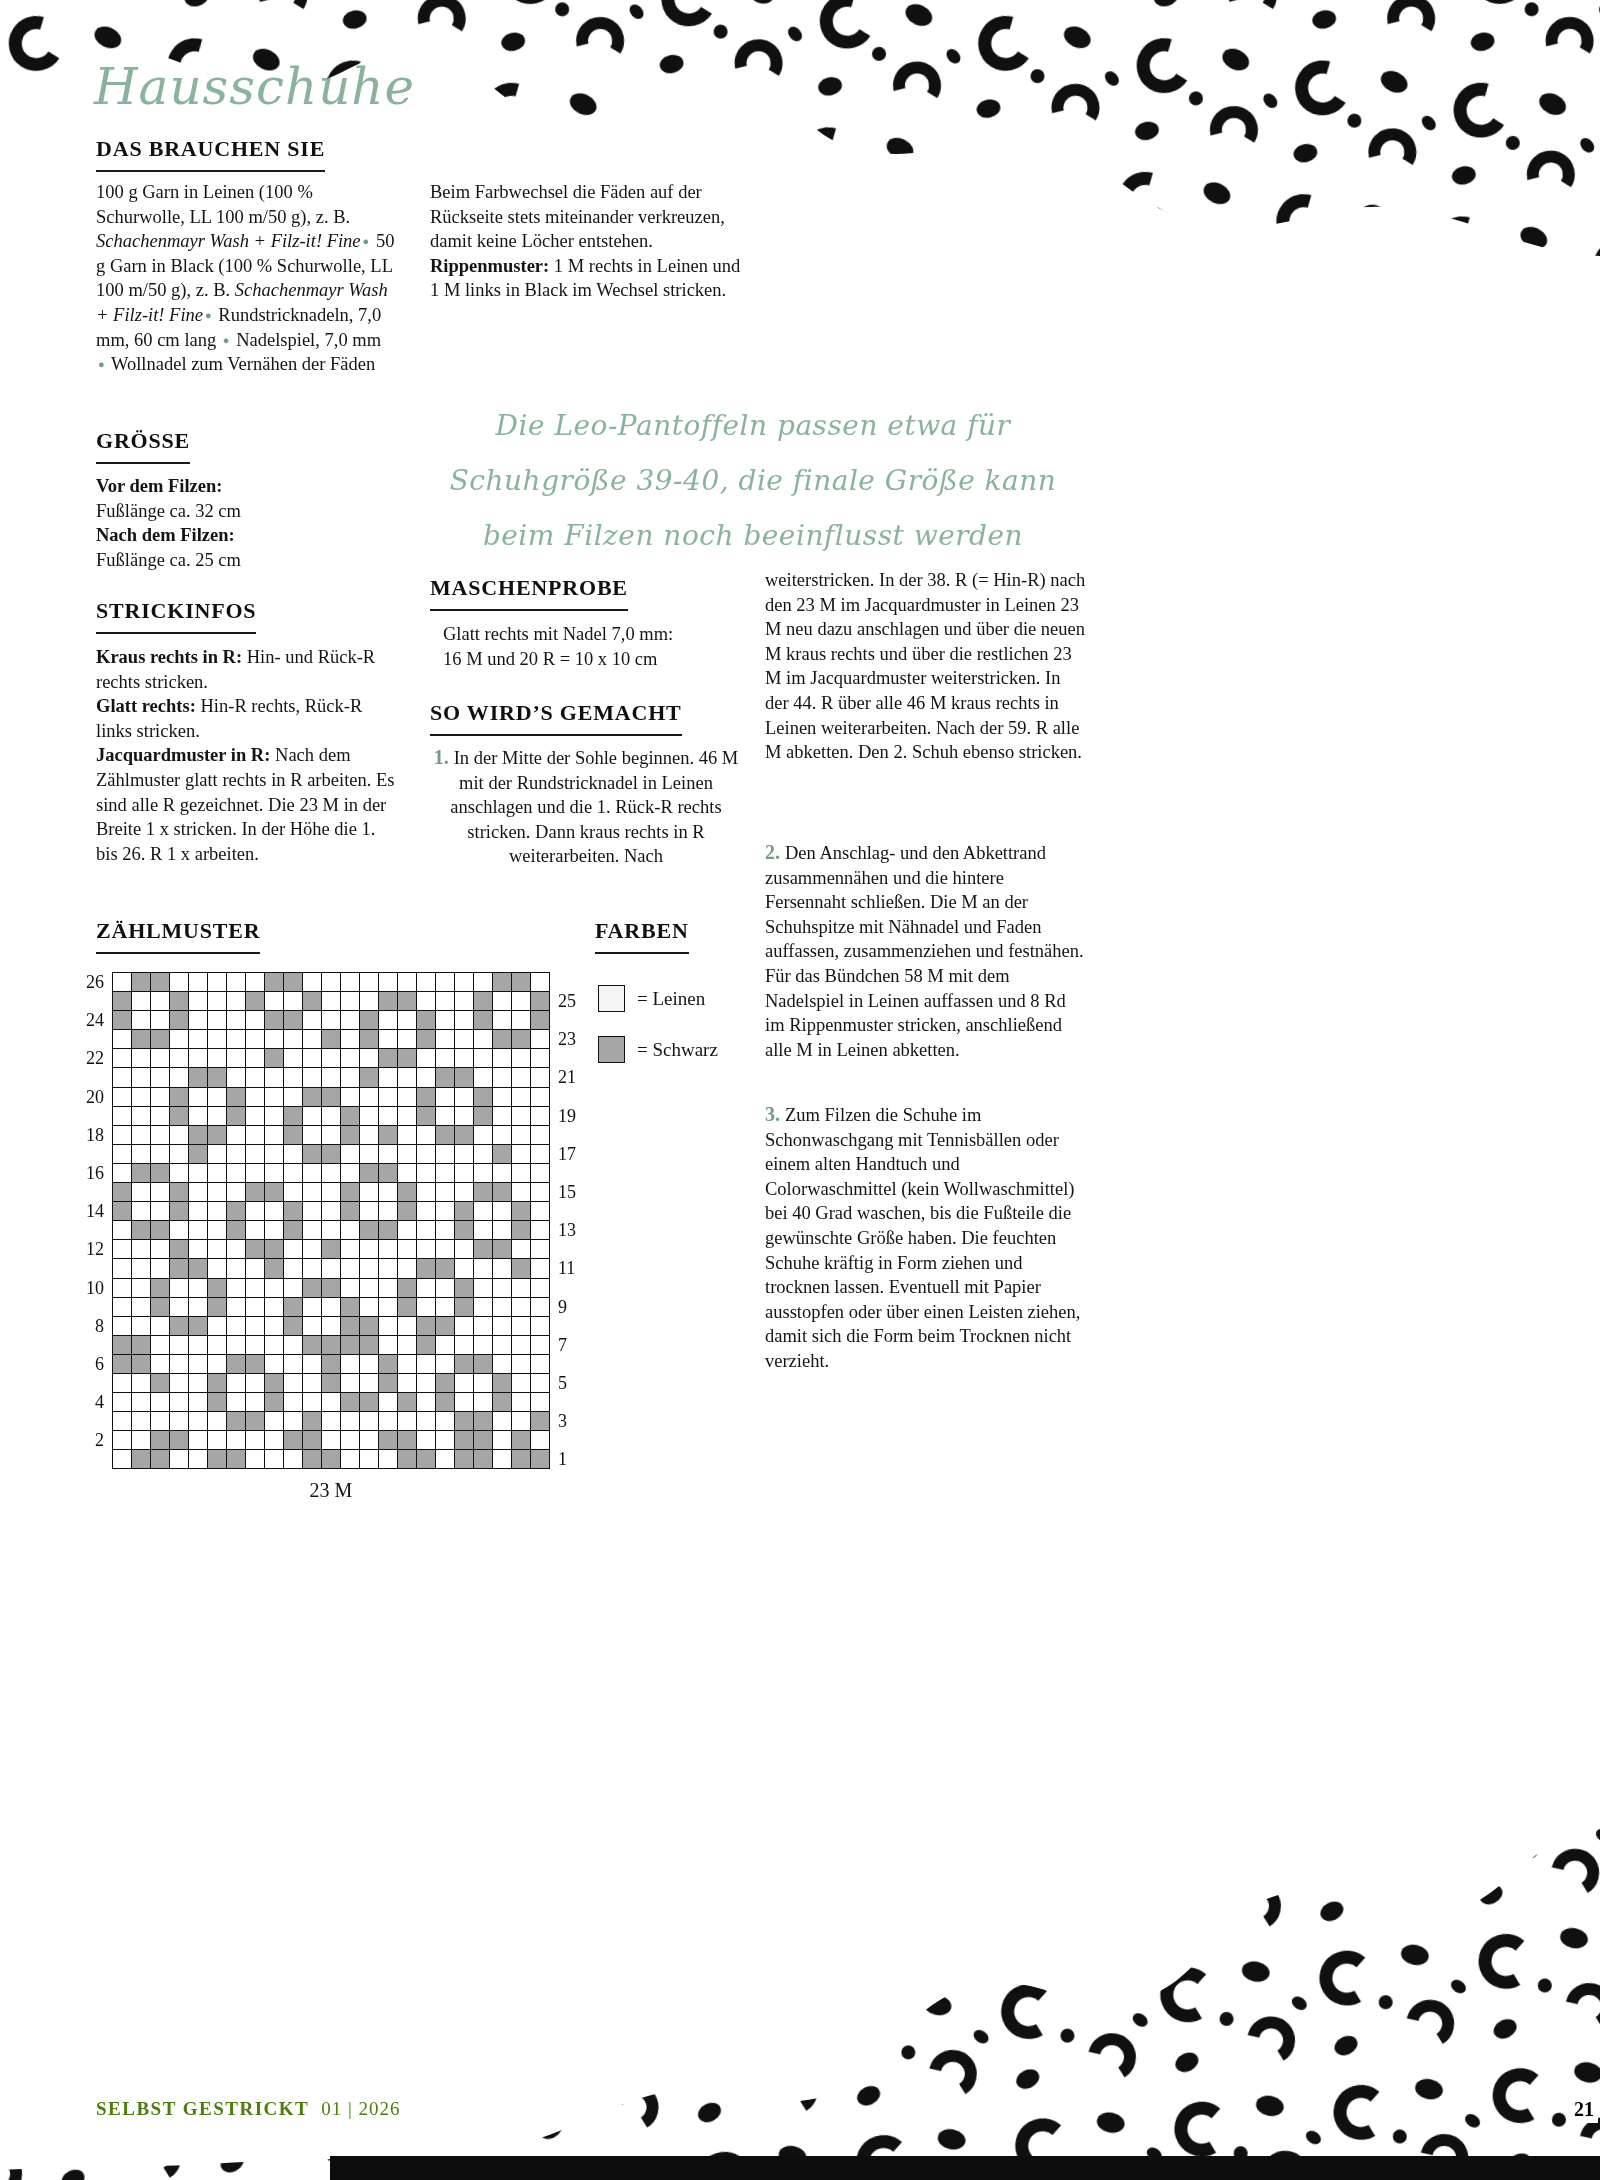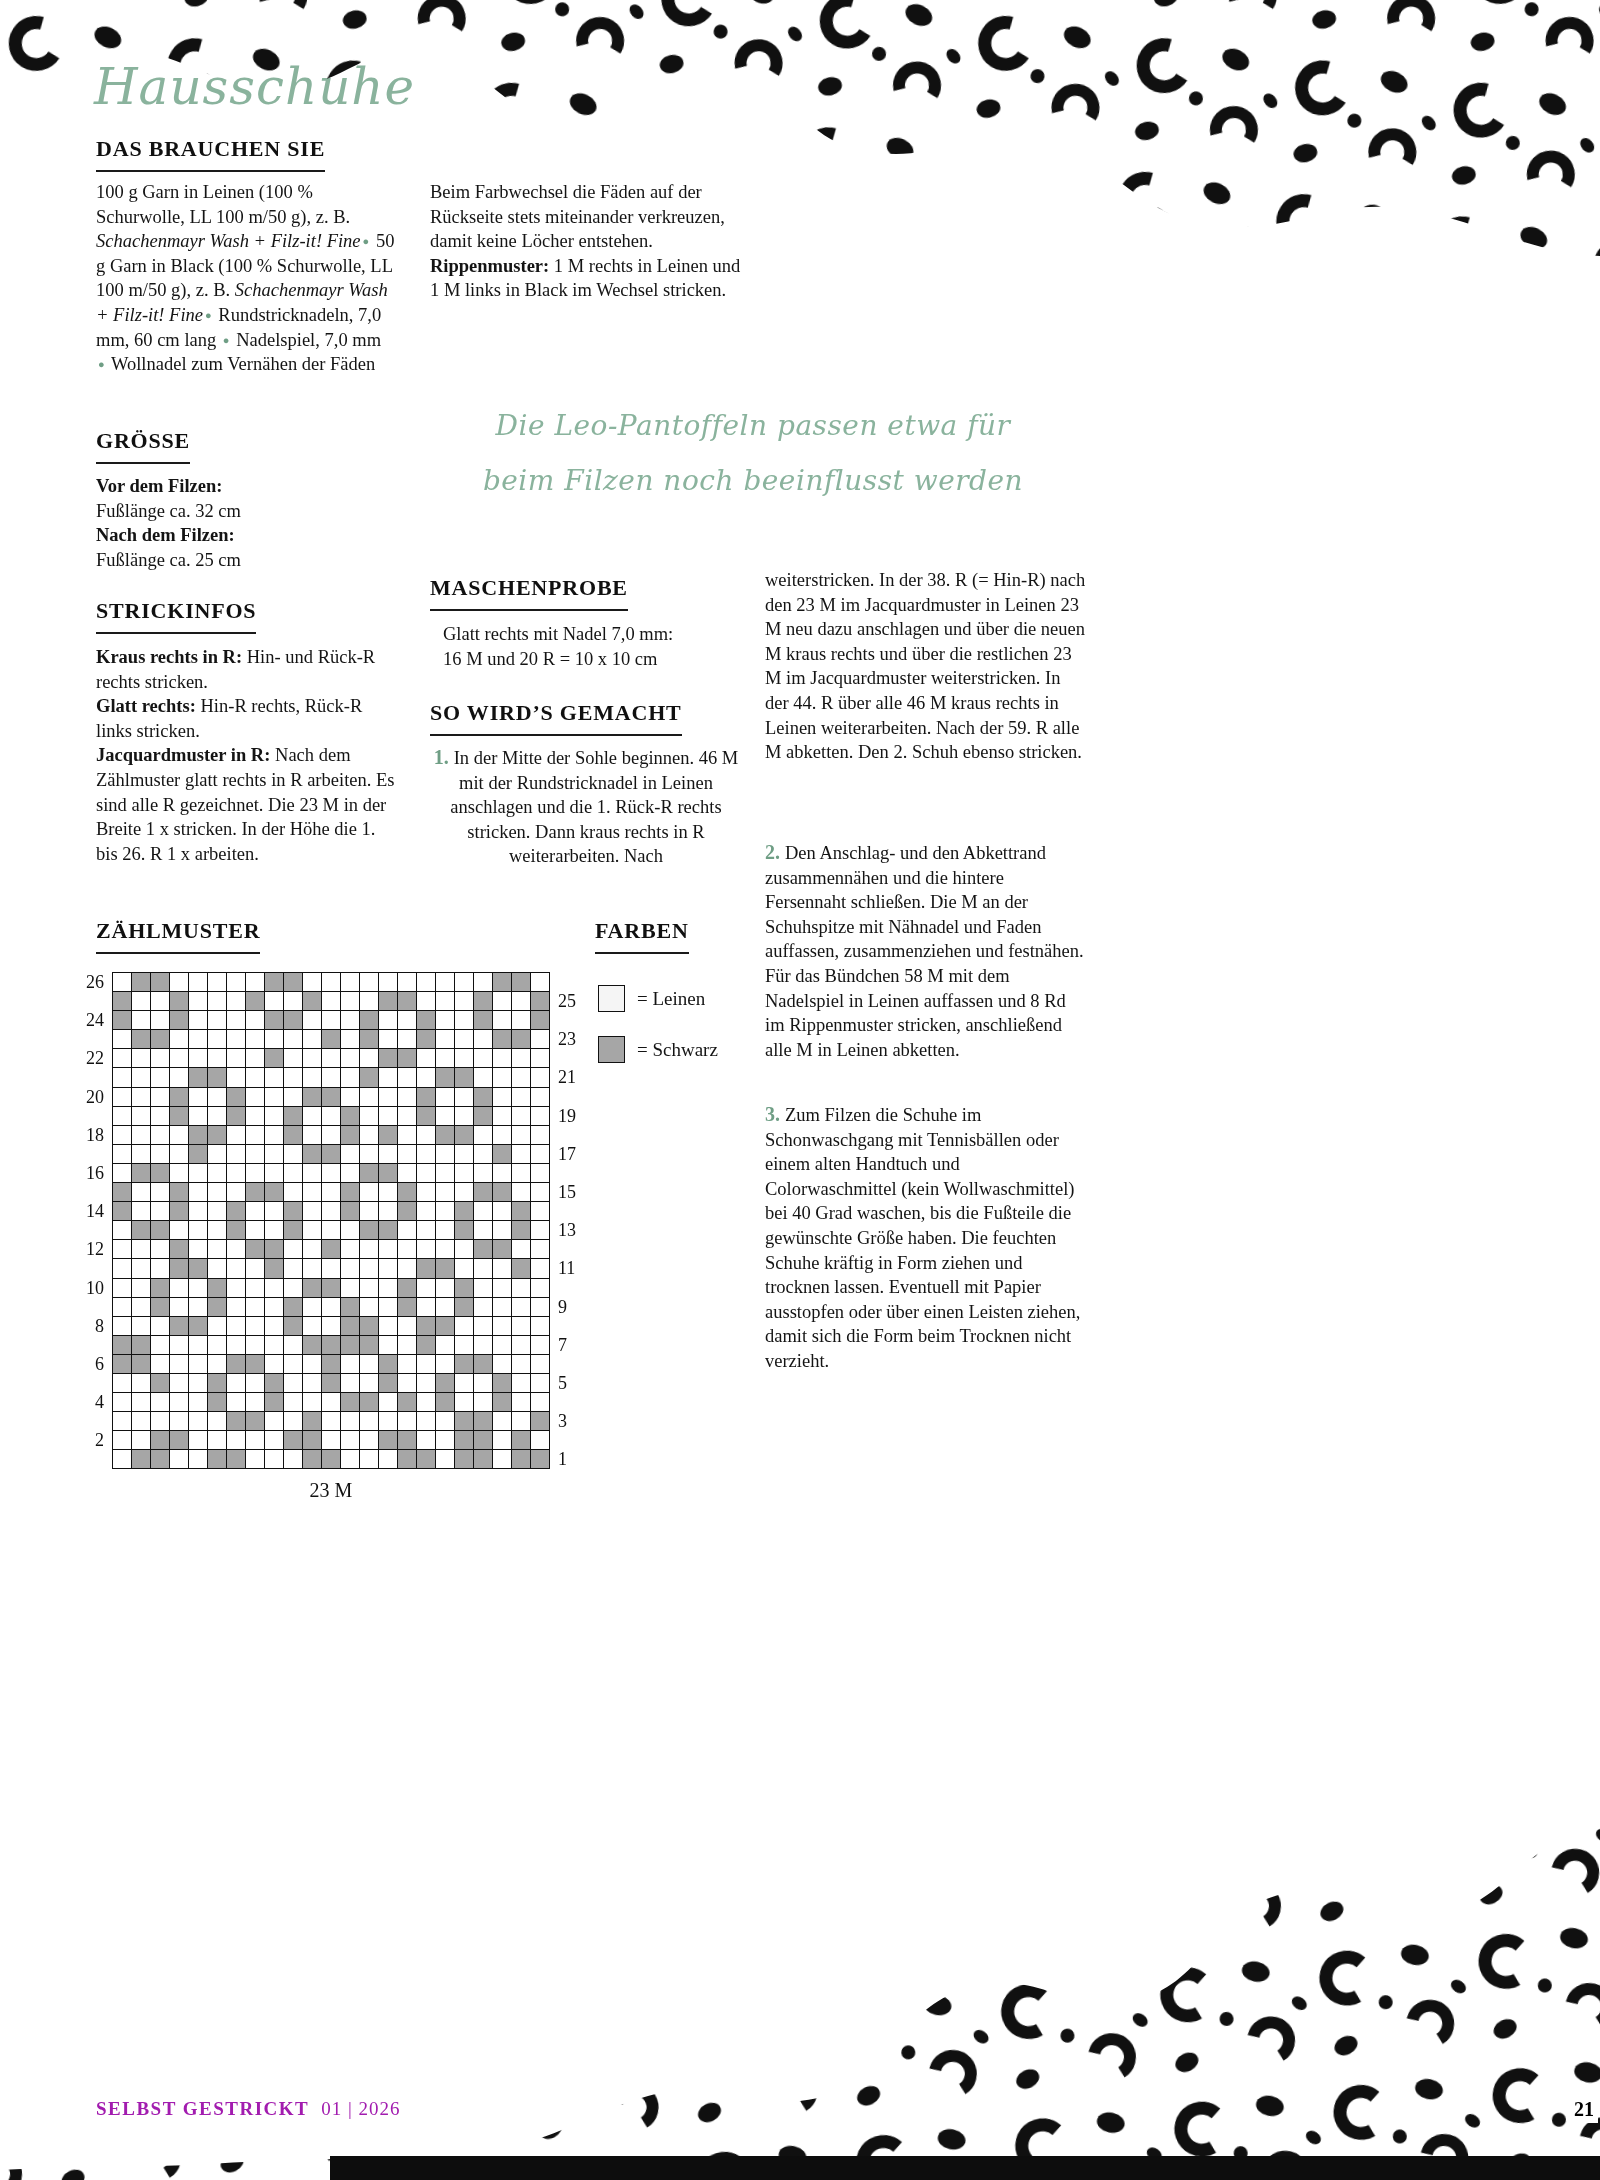--- a/index.html
+++ b/index.html
@@ -30,21 +30,21 @@
   .grid{
     display:grid;grid-template-columns:repeat(23,19px);grid-auto-rows:19.1px;
     border-top:1px solid #111;border-left:1px solid #111;background:#fff;
   }
   .cell{border-right:1px solid #111;border-bottom:1px solid #111;background:#fff;}
   .cell.dark{background:var(--chartgray);}
   .chart-xlabel{margin-left:30px;width:438px;text-align:center;font-size:20px;margin-top:10px;color:#111;}
   .legend-item{display:flex;align-items:center;margin-bottom:24px;}
   .swatch{width:27px;height:27px;border:1.5px solid #111;margin-right:12px;flex:0 0 auto;}
   .legend-label{font-size:19px;color:#141414;}
-  .footer{font-size:19px;font-weight:700;letter-spacing:1.5px;color:#a21caf;}
+  .footer{font-size:19px;font-weight:700;letter-spacing:1.5px;color:#4d7c0f;}
   .footer .issue{font-weight:400;letter-spacing:1px;margin-left:12px;}
   .pagenum{background:#fff;color:#000;font-weight:700;font-size:20px;padding:2px 4px;}
   svg.deco{pointer-events:none;display:block;}
 </style>
 </head>
 <body>
 
 <div class="page" style="--green: #6f9e85; --green-script: #8ab39d; --chartgray: #a6a6a6;">
 
   <div class="abs script title" style="left:94px;top:58px;">Hausschuhe</div>
@@ -61,20 +61,21 @@
 
   <div class="abs" style="left:96px;top:598px;">
     <span class="h">STRICKINFOS</span>
   </div>
   <div class="abs body-text" style="left:96px;top:645px;width:300px;"><span class="b">Kraus rechts in R:</span><span> Hin- und Rück-R rechts stricken.</span><br><span class="b">Glatt rechts:</span><span> Hin-R rechts, Rück-R links stricken.</span><br><span class="b">Jacquardmuster in R:</span><span> Nach dem Zählmuster glatt rechts in R arbeiten. Es sind alle R gezeichnet. Die 23 M in der Breite 1 x stricken. In der Höhe die 1. bis 26. R 1 x arbeiten.</span></div>
 
   <div class="abs body-text" style="left:430px;top:180px;width:312px;"><span>Beim Farbwechsel die Fäden auf der Rückseite stets miteinander verkreuzen, damit keine Löcher entstehen.</span><br><span class="b">Rippenmuster:</span><span> 1 M rechts in Leinen und 1 M links in Black im Wechsel stricken.</span></div>
 
   <div class="abs script quote" style="left:408px;top:398px;width:690px;">
     <div>Die Leo-Pantoffeln passen etwa für</div>
+    <div>Schuhgröße 39-40, die finale Größe kann</div>
     <div>beim Filzen noch beeinflusst werden</div>
   </div>
 
   <div class="abs" style="left:430px;top:575px;">
     <span class="h">MASCHENPROBE</span>
   </div>
   <div class="abs body-text" style="left:443px;top:622px;width:312px;"><span>Glatt rechts mit Nadel 7,0 mm:</span><br><span>16 M und 20 R = 10 x 10 cm</span></div>
 
   <div class="abs" style="left:430px;top:700px;">
     <span class="h">SO WIRD’S GEMACHT</span>

